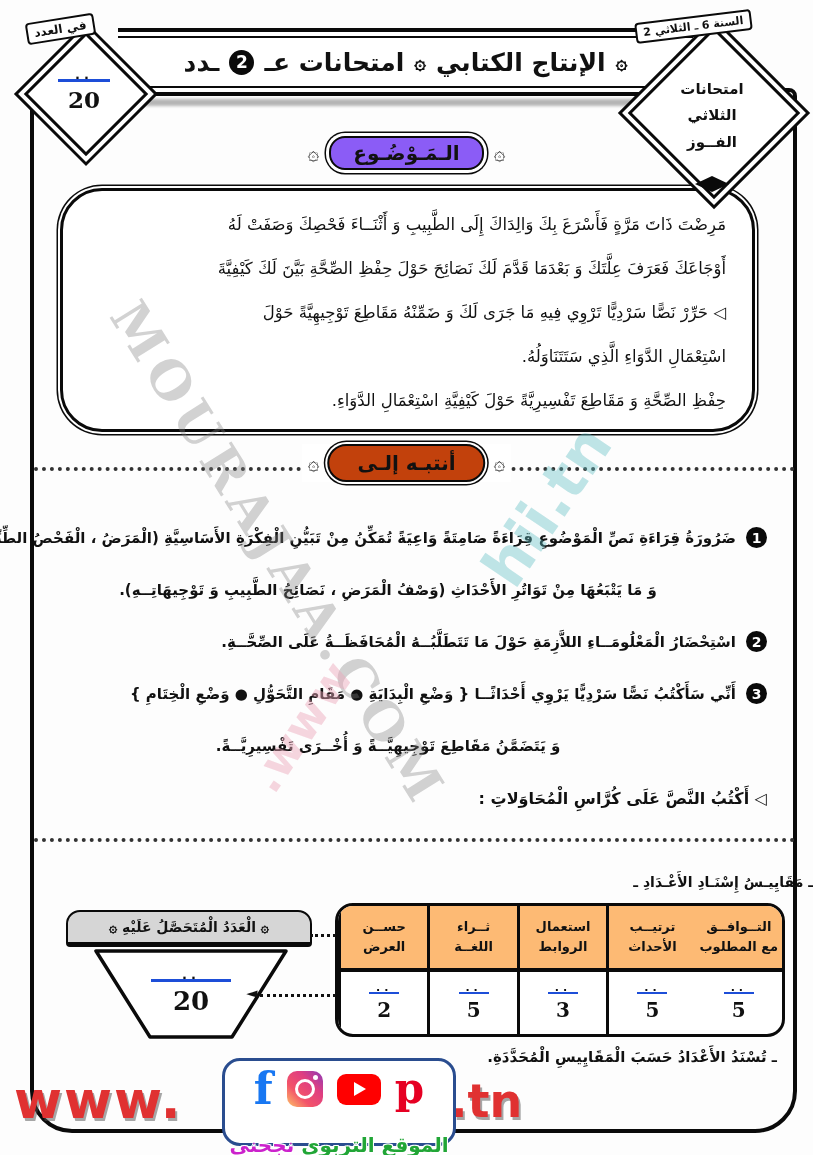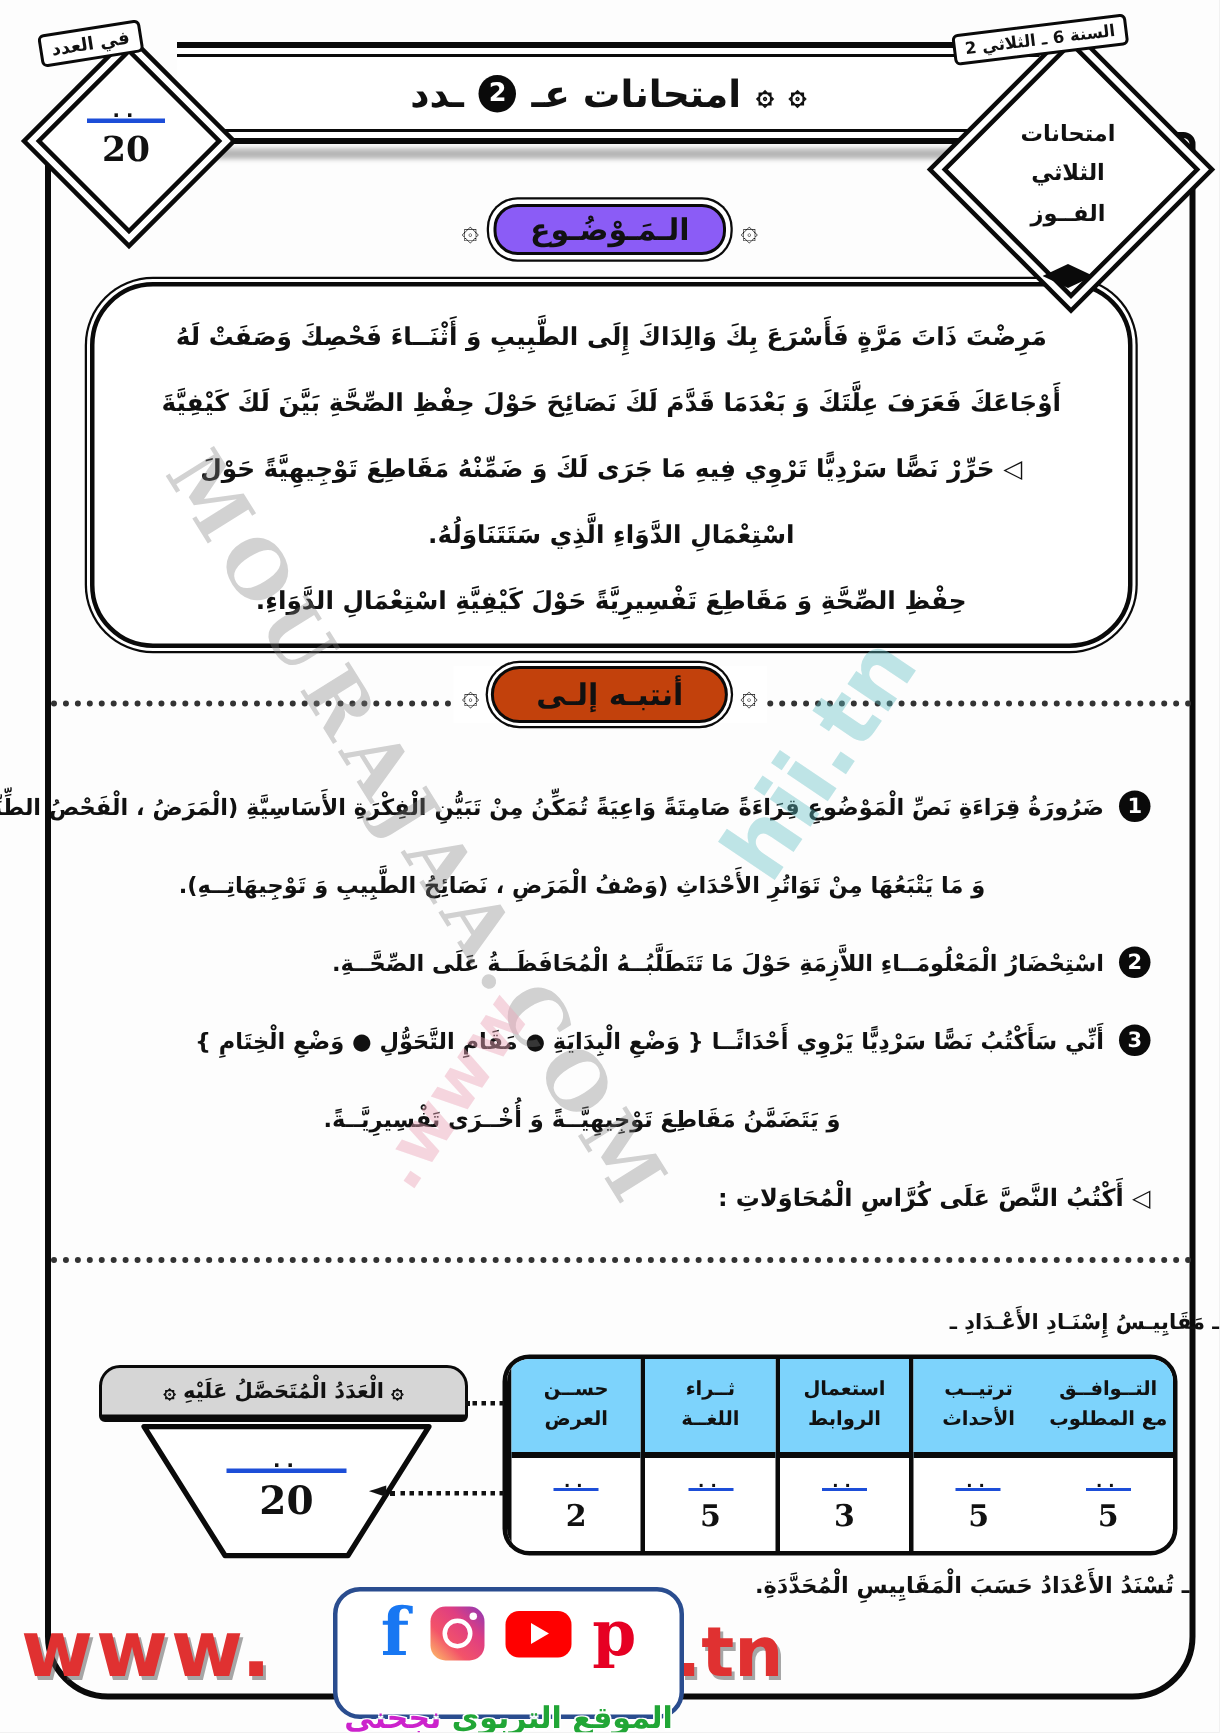--- a/index.html
+++ b/index.html
@@ -47,21 +47,21 @@
   .frac.big .den{font-size:26px;}
   
   .subject-badge-row{position:absolute;top:136px;left:0;right:0;display:flex;justify-content:center;
           align-items:center;gap:10px;z-index:3;}
   .subject-pill{border:2px solid #0a0a0a;border-radius:16px;background:#8b5cf6;
           box-shadow:0 0 0 3px #fff,0 0 0 4.5px #0a0a0a;padding:3px 22px;
           font-size:20px;font-weight:bold;}
   .subject-box{position:absolute;left:60px;right:58px;top:188px;height:244px;background:#fff;
           border:3px solid #0a0a0a;border-radius:42px;box-shadow:0 0 0 2px #fff,0 0 0 3.5px #0a0a0a;
           z-index:3;padding:12px 26px 0;box-sizing:border-box;}
-  .subj-line{font-size:16.5px;font-weight:bold;line-height:44px;text-align:center;white-space:nowrap;}
+  .subj-line{font-size:16.5px;font-weight:normal;line-height:44px;white-space:nowrap;}
   
   .dotsep{position:absolute;left:34px;right:18px;border-top:4px dotted #333;z-index:2;}
   .sep1{top:467px;}
   .sep2{top:838px;}
   .attn-badge{position:absolute;top:444px;left:50%;transform:translateX(-50%);z-index:3;
           display:flex;align-items:center;gap:8px;background:#fff;padding:0 6px;}
   .attn-pill{border:2px solid #0a0a0a;border-radius:20px;box-shadow:0 0 0 2px #fff,0 0 0 3.5px #0a0a0a;
           background:#c2410c;padding:5px 28px;font-size:20px;font-weight:bold;white-space:nowrap;}
   .attn-list{position:absolute;left:40px;right:46px;top:512px;z-index:3;}
   .attn-item{display:flex;gap:10px;align-items:flex-start;}
@@ -71,34 +71,34 @@
   .attn-line{font-size:15px;font-weight:bold;line-height:52px;white-space:nowrap;text-align:right;}
   .attn-line.center{text-align:center;}
   .write-line{font-size:16px;font-weight:bold;line-height:54px;white-space:nowrap;text-align:right;}
   
   .rubric-title{position:absolute;left:0;right:0;top:874px;
           font-size:14px;font-weight:bold;z-index:3;}
   .rubric-table{position:absolute;left:335px;right:28px;top:903px;height:128px;display:flex;direction:rtl;
           border:3px solid #0a0a0a;border-radius:18px;overflow:hidden;z-index:3;background:#fff;}
   .col{flex:1;display:flex;flex-direction:column;min-width:0;}
   .col:not(:first-child){border-left:3px solid #0a0a0a;}
-  .col .head{height:62px;background:#7dd3fc;border-bottom:4px solid #0a0a0a;
+  .col .head{height:62px;background:#fdba74;border-bottom:4px solid #0a0a0a;
           display:flex;flex-direction:column;align-items:center;justify-content:center;
           font-size:13px;font-weight:bold;line-height:1.55;text-align:center;}
   .col .val{flex:1;display:flex;align-items:center;justify-content:center;}
   .score-label{position:absolute;left:66px;top:910px;width:246px;box-sizing:border-box;z-index:3;
           background:#d6d6d6;border:2.5px solid #0a0a0a;border-radius:14px 14px 4px 4px;
           border-bottom-width:5px;text-align:center;font-size:14px;font-weight:bold;padding:7px 4px;}
   .trap-svg{position:absolute;left:84px;top:948px;z-index:3;}
   .total-frac{position:absolute;left:151px;top:970px;width:80px;text-align:center;z-index:4;}
   .connector{position:absolute;border-top:3px dotted #111;z-index:3;}
   .c1{left:310px;top:934px;width:26px;}
   .c2{left:260px;top:994px;width:76px;}
   .c2-arrow{position:absolute;left:246px;top:984px;font-size:15px;z-index:3;}
-  .rubric-note{position:absolute;right:20px;top:1048px;font-size:15px;font-weight:bold;z-index:3;
+  .rubric-note{position:absolute;right:36px;top:1048px;font-size:15px;font-weight:bold;z-index:3;
           white-space:nowrap;}
   
   .url{position:absolute;font-weight:bold;color:#e03131;z-index:6;direction:ltr;
           font-family:"DejaVu Sans",sans-serif;text-shadow:2px 3px 0 rgba(80,80,80,.5);}
   .url-left{left:14px;top:1070px;font-size:52px;letter-spacing:2px;}
   .url-right{left:450px;top:1074px;font-size:46px;}
   .social-badge{position:absolute;left:222px;top:1058px;width:234px;height:88px;background:#fff;
           border:3px solid #2a4d8f;border-radius:18px;z-index:7;box-sizing:border-box;}
   .icons-row{display:flex;align-items:center;justify-content:center;gap:14px;height:56px;direction:ltr;}
   .fb{color:#1877f2;font-size:44px;font-weight:bold;font-family:"DejaVu Serif",serif;line-height:.9;}
@@ -128,20 +128,21 @@
 </head>
 <body>
 
 <div class="page">
 
   <div class="frame"></div>
 
   <div class="banner">
     <div class="banner-inner">
       <span class="orn">۞</span>
+      <span>الإنتاج الكتابي</span>
       <span class="orn">۞</span>
       <span>امتحانات عـ</span>
       <span class="numcircle">2</span>
       <span>ـدد</span>
     </div>
   </div>
   <div class="banner-shadow"></div>
 
   <div class="medal medal-left">
     <div class="diamond"></div>

